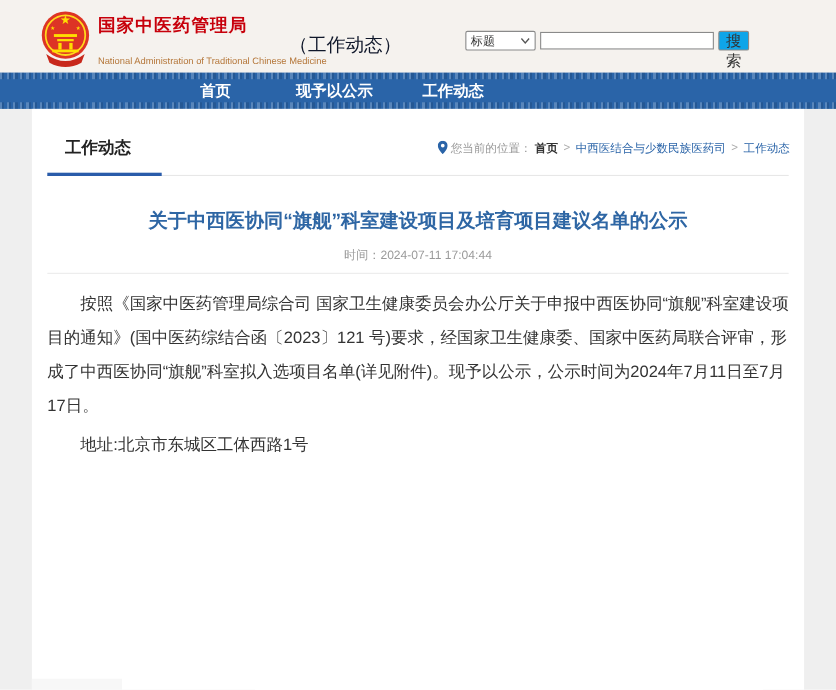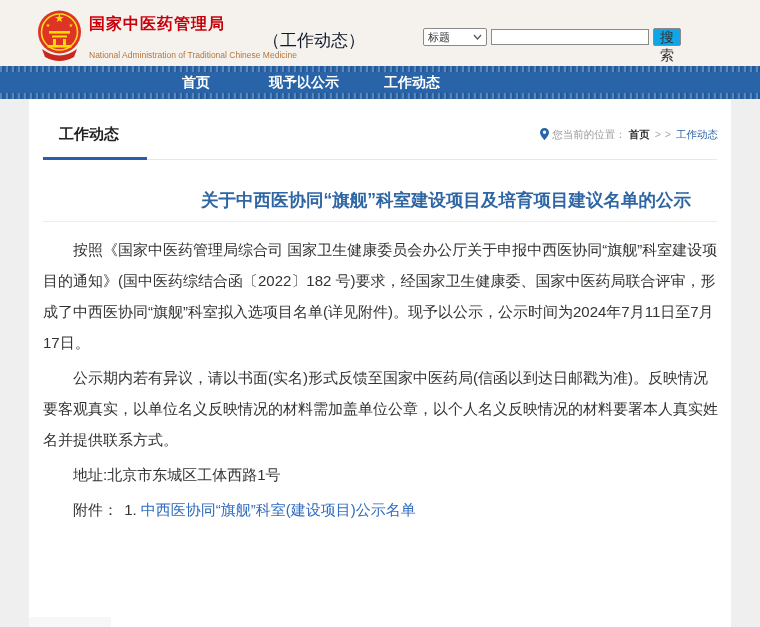--- a/index.html
+++ b/index.html
@@ -42,21 +42,21 @@
   .section-row{display:flex;justify-content:space-between;align-items:center;padding:26px 10px 0 30px;}
   .section-title{font-size:15px;font-weight:bold;color:#222;margin:0;}
   .breadcrumb{font-size:10.5px;color:#999;display:flex;align-items:flex-start;white-space:nowrap;}
   .breadcrumb .pin{margin-right:3px;display:flex;align-items:center;}
   .bc-home{color:#333;font-weight:bold;margin:0 3px;cursor:pointer;}
   .bc-sep{color:#aaa;margin:0 2px;}
   .bc-link{color:#2a64a8;margin:0 3px;cursor:pointer;text-decoration:none;}
   .section-line{margin:15px 14px 0;border-bottom:1px solid #e7e7e7;position:relative;}
   .section-line::before{content:"";position:absolute;left:0;bottom:-1px;width:104px;height:3px;background:#2a5caa;}
 
-  .art-title{margin:28px 40px 0;text-align:right;font-size:17.5px;font-weight:bold;color:#2e66a4;line-height:24px;}
+  .art-title{margin:28px 40px 0;text-align:center;font-size:17.5px;font-weight:bold;color:#2e66a4;line-height:24px;}
   .art-time{margin-top:12px;text-align:center;font-size:11px;color:#9a9a9a;}
   .divider{margin:9px 14px 0;border-bottom:1px solid #ececec;}
 
   .article-body{padding:12px 13px 0 14px;font-size:15px;line-height:31px;color:#333;}
   .article-body p{margin:0 0 4px;text-indent:2em;}
   .att .num{margin-left:2px;}
   .att a,.att2 a{color:#2e6cbe;text-decoration:none;cursor:pointer;}
   .att2{text-indent:0 !important;padding-left:76px;margin-top:2px !important;}
 
   .footer-corner{position:absolute;left:0;bottom:0;width:82px;height:11px;background:#f7f7f7;}
@@ -116,37 +116,33 @@
       <h2 class="section-title">工作动态</h2>
       <div class="breadcrumb">
         <span class="pin">
           <svg width="9" height="12" viewBox="0 0 9 12">
               <path d="M4.5 0 C2 0 0 2 0 4.4 C0 7.6 4.5 12 4.5 12 C4.5 12 9 7.6 9 4.4 C9 2 7 0 4.5 0 Z M4.5 6 A1.7 1.7 0 1 1 4.5 2.6 A1.7 1.7 0 0 1 4.5 6 Z" fill="#2a64a8"></path>
             </svg>
         </span>
         <span>您当前的位置：</span>
         <span class="bc-home">首页</span>
         <span class="bc-sep">&gt;</span>
+        <span class="bc-link">中西医结合与少数民族医药司</span>
         <span class="bc-sep">&gt;</span>
         <span class="bc-link">工作动态</span>
       </div>
     </div>
     <div class="section-line"></div>
 
     <h1 class="art-title">关于中西医协同“旗舰”科室建设项目及培育项目建议名单的公示</h1>
+    <div class="art-time">时间：2024-07-11 17:04:44</div>
     <div class="divider"></div>
 
     <div class="article-body">
-      <p>按照《国家中医药管理局综合司 国家卫生健康委员会办公厅关于申报中西医协同“旗舰”科室建设项目的通知》(国中医药综结合函〔2022〕182 号)要求，经国家卫生健康委、国家中医药局联合评审，形成了中西医协同“旗舰”科室拟入选项目名单(详见附件)。现予以公示，公示时间为2024年7月11日至7月17日。</p>
-      <p>公示期内若有异议，请以书面(实名)形式反馈至国家中医药局(信函以到达日邮戳为准)。反映情况要客观真实，以单位名义反映情况的材料需加盖单位公章，以个人名义反映情况的材料要署本人真实姓名并提供联系方式。</p>
+      <p>按照《国家中医药管理局综合司 国家卫生健康委员会办公厅关于申报中西医协同“旗舰”科室建设项目的通知》(国中医药综结合函〔2023〕121 号)要求，经国家卫生健康委、国家中医药局联合评审，形成了中西医协同“旗舰”科室拟入选项目名单(详见附件)。现予以公示，公示时间为2024年7月11日至7月17日。</p>
       <p>地址:北京市东城区工体西路1号</p>
-      <p class="att">
-        <span>附件：</span>
-        <span class="num">1.</span>
-        <a>中西医协同“旗舰”科室(建设项目)公示名单</a>
-      </p>
 
     </div>
 
     <div class="footer-corner"></div>
   </main>
 
 </div>
 
 </body></html>

